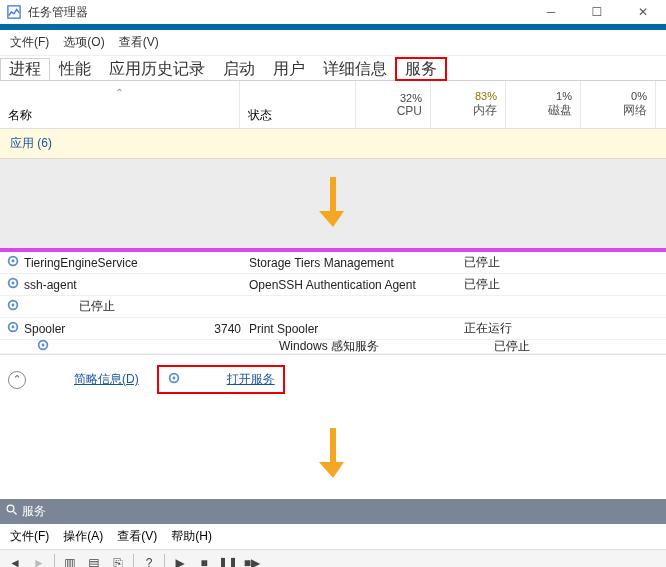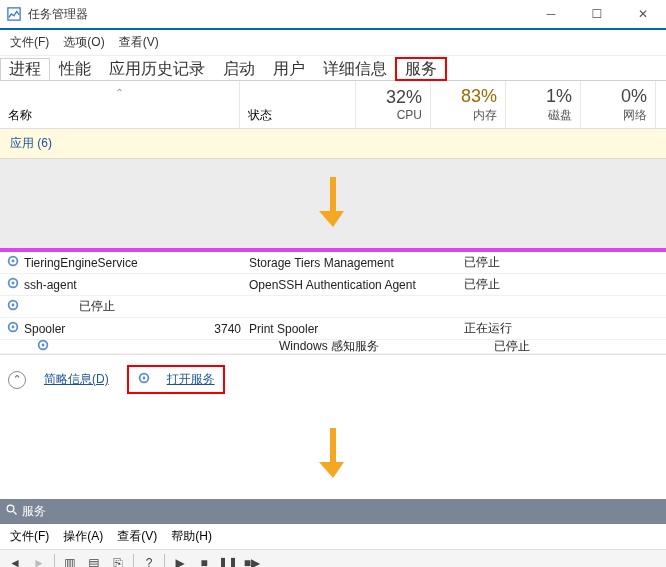--- a/index.html
+++ b/index.html
@@ -1,59 +1,59 @@
 <!DOCTYPE html>
 <html><head>
 <meta charset="utf-8">
 <style>
   * { box-sizing: border-box; margin: 0; padding: 0; font-family: "Microsoft YaHei", "Segoe UI", sans-serif; font-size: 12px; }
   body { background: #fff; width: 666px; }
   
   
-  .titlebar { background: #fff; height: 30px; display: flex; align-items: center; border-bottom: 2px solid #0369a1; }
+  .titlebar { background: #fff; height: 30px; display: flex; align-items: center; border-bottom: 6px solid #0369a1; }
   .titlebar .icon { width: 16px; height: 16px; margin: 0 6px; display: flex; align-items: center; justify-content: center; }
   .titlebar .app-icon svg { width: 14px; height: 14px; }
   .titlebar .title { flex: 1; font-size: 12px; color: #333; }
   .titlebar .wc { display: flex; }
   .titlebar .wc div { width: 46px; height: 30px; display: flex; align-items: center; justify-content: center; color: #555; }
   
   .menubar { display: flex; padding: 2px 4px; gap: 2px; border-bottom: 1px solid #eee; }
   .menubar span { padding: 2px 6px; font-size: 12px; color: #333; }
   
   .tabs { display: flex; border-bottom: 1px solid #d0d0d0; padding-top: 2px; background: #fff; }
   .tabs .tab { padding: 0 8px; font-size: 16px; color: #333; border: 1px solid transparent; border-bottom: none; position: relative; top: 0; }
   .tabs .tab.active { border-color: #d0d0d0; background: #fff; border-top: 1px solid #d0d0d0; }
   .tabs .tab.highlight { outline: 2px solid #e00; outline-offset: -1px; }
   
   .columns-hdr { display: flex; border-bottom: 1px solid #e0e0e0; height: 48px; }
   .col-name-hdr { flex: 0 0 240px; display: flex; align-items: flex-end; padding: 4px 8px; position: relative; border-right: 1px solid #e8e8e8; }
   .col-name-hdr .caret { position: absolute; top: 6px; left: 50%; transform: translateX(-50%); font-size: 10px; color: #888; }
   .col-status-hdr { flex: 0 0 116px; display: flex; align-items: flex-end; padding: 4px 8px; border-right: 1px solid #e8e8e8; }
   .metric-hdr { flex: 0 0 75px; text-align: right; padding: 4px 8px; display: flex; flex-direction: column; justify-content: center; align-items: flex-end; border-right: 1px solid #e8e8e8; }
-  .metric-hdr .pct { font-size: 18px; color: #444; }
+  .metric-hdr .pct { font-size: 11px; color: #444; }
   .metric-hdr .pct.warn { color: #9a6b00; }
   .metric-hdr .lbl { font-size: 12px; color: #555; }
   
   .app-group { background: #fff9e0; padding: 6px 10px; border-bottom: 1px solid #e0dcc0; color: #1a5599; }
   
   .arrow-down { text-align: center; padding: 18px 0; background: #e0e0e0a0; }
   .arrow-down svg { width: 28px; height: 50px; }
   
   .proc-table { border-top: 4px solid #d946ef; }
   .proc-row { display: flex; padding: 2px 6px; border-bottom: 1px solid #f0f0f0; align-items: center; font-size: 12px; color: #222; }
   .proc-row .gear { width: 14px; margin-right: 4px; }
   .proc-row .c-name { flex: 0 0 170px; }
   .proc-row .c-pid  { flex: 0 0 55px; text-align: right; padding-right: 8px; }
   .proc-row .c-desc { flex: 0 0 215px; }
   .proc-row .c-stat { flex: 1; }
   .proc-row.cut { overflow: hidden; height: 14px; padding-left: 36px; }
   
   .footer-bar { display: flex; align-items: center; padding: 10px 8px 16px; gap: 18px; background: #fff; border-top: 1px solid #e4e4e4; }
   .footer-bar .circ { width: 18px; height: 18px; border: 1px solid #888; border-radius: 50%; display: flex; align-items: center; justify-content: center; font-size: 11px; color: #666; }
-  .footer-bar .link { color: #1a5599; text-decoration: underline; font-size: 12px; }
+  .footer-bar .link { color: #1a5599; text-decoration: underline; font-size: 12px; margin-left: 30px; }
   .footer-bar .open-svc { display: flex; align-items: center; gap: 16px; padding: 4px 8px; border: 2px solid #e00; }
   .footer-bar .open-svc .gear { width: 14px; }
   
   .gear svg { width: 14px; height: 14px; }
   
   
   .svc-title { background: #7a8596; color: #fff; display: flex; align-items: center; padding: 4px 6px; font-size: 12px; }
   .svc-title .mag { margin-right: 4px; }
   
   .svc-menu { display: flex; gap: 2px; padding: 2px 4px; border-bottom: 1px solid #ddd; }

